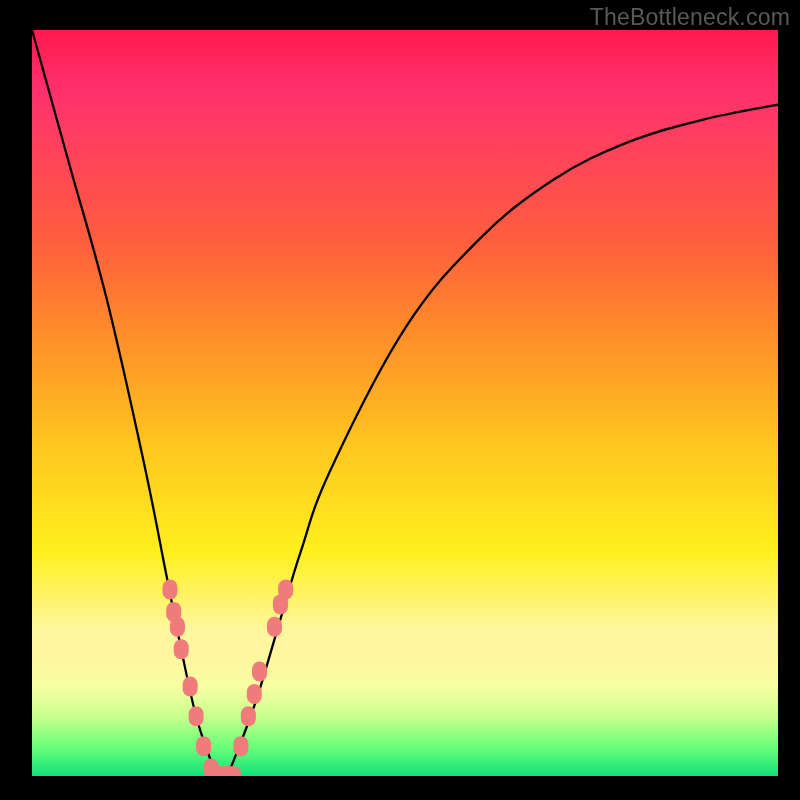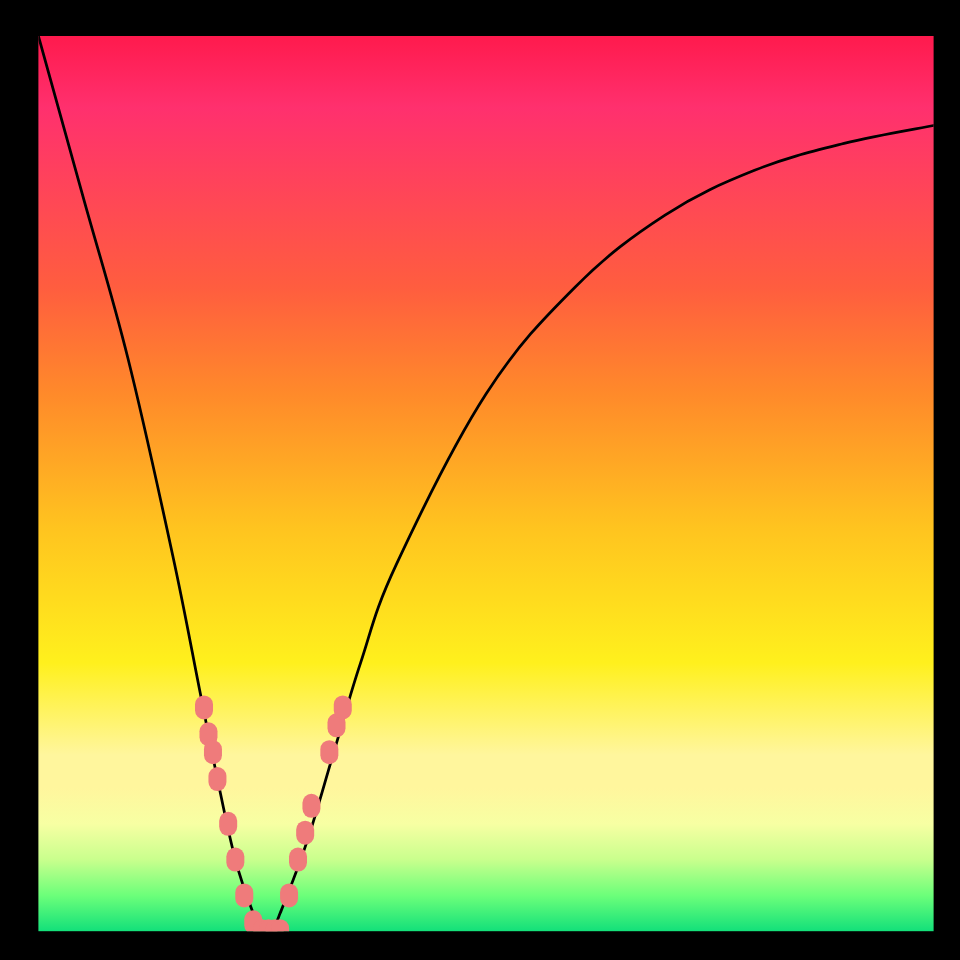--- a/index.html
+++ b/index.html
@@ -63,20 +63,21 @@
     left: 0;
     top: 0;
     width: 100%;
     height: 100%;
   }
 </style>
 </head>
 <body>
 
 <div class="frame">
+  <div class="watermark">TheBottleneck.com</div>
 
   <div class="plot">
     <div class="gradient"></div>
     <svg class="curve" viewBox="0 0 746 746" preserveAspectRatio="none">
       <g id="curve-layer">
           <path d="M 0.00 0.00 C 6.71 24.17, 23.87 85.94, 37.30 134.28 C 50.73 182.62, 61.17 214.85, 74.60 268.56 C 88.03 322.27, 101.16 383.00, 111.90 432.68 C 122.64 482.36, 127.57 511.01, 134.28 544.58 C 140.99 578.15, 143.83 593.67, 149.20 619.18 C 154.57 644.69, 158.75 666.18, 164.12 686.32 C 169.49 706.46, 175.01 720.34, 179.04 731.08 C 183.07 741.82, 183.81 743.31, 186.50 746.00 C 189.19 748.69, 191.27 748.69, 193.96 746.00 C 196.65 743.31, 196.05 744.51, 201.42 731.08 C 206.79 717.65, 215.74 695.57, 223.80 671.40 C 231.86 647.23, 238.12 623.66, 246.18 596.80 C 254.24 569.94, 259.16 550.40, 268.56 522.20 C 277.96 494.00, 279.60 480.42, 298.40 440.14 C 317.20 399.86, 346.14 340.03, 373.00 298.40 C 399.86 256.77, 420.74 235.74, 447.60 208.88 C 474.46 182.02, 495.34 166.66, 522.20 149.20 C 549.06 131.74, 569.94 122.64, 596.80 111.90 C 623.66 101.16, 644.54 96.23, 671.40 89.52 C 698.26 82.81, 732.57 77.29, 746.00 74.60" fill="none" stroke="#000000" stroke-width="2.3" stroke-linecap="round"></path>
         </g>
       <g id="marker-layer">
           <rect x="130.51" y="549.50" width="15" height="20" rx="7.5" ry="7.5" fill="#ef7b7b"></rect>
           <rect x="134.24" y="571.88" width="15" height="20" rx="7.5" ry="7.5" fill="#ef7b7b"></rect>

